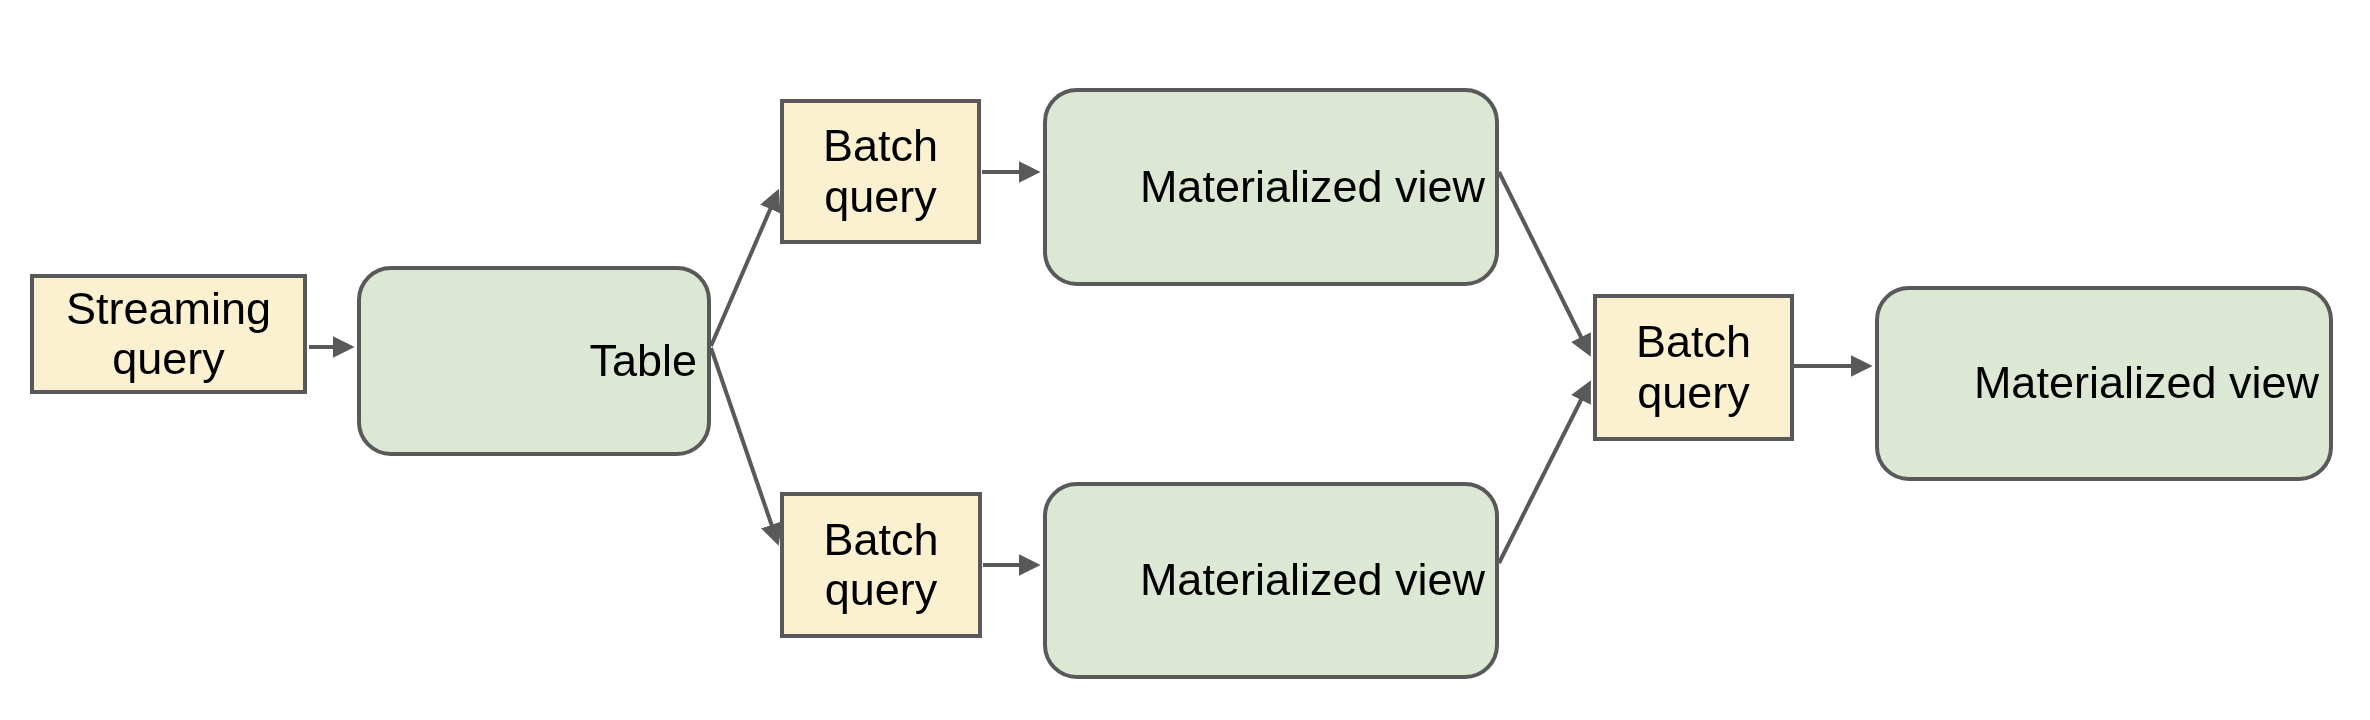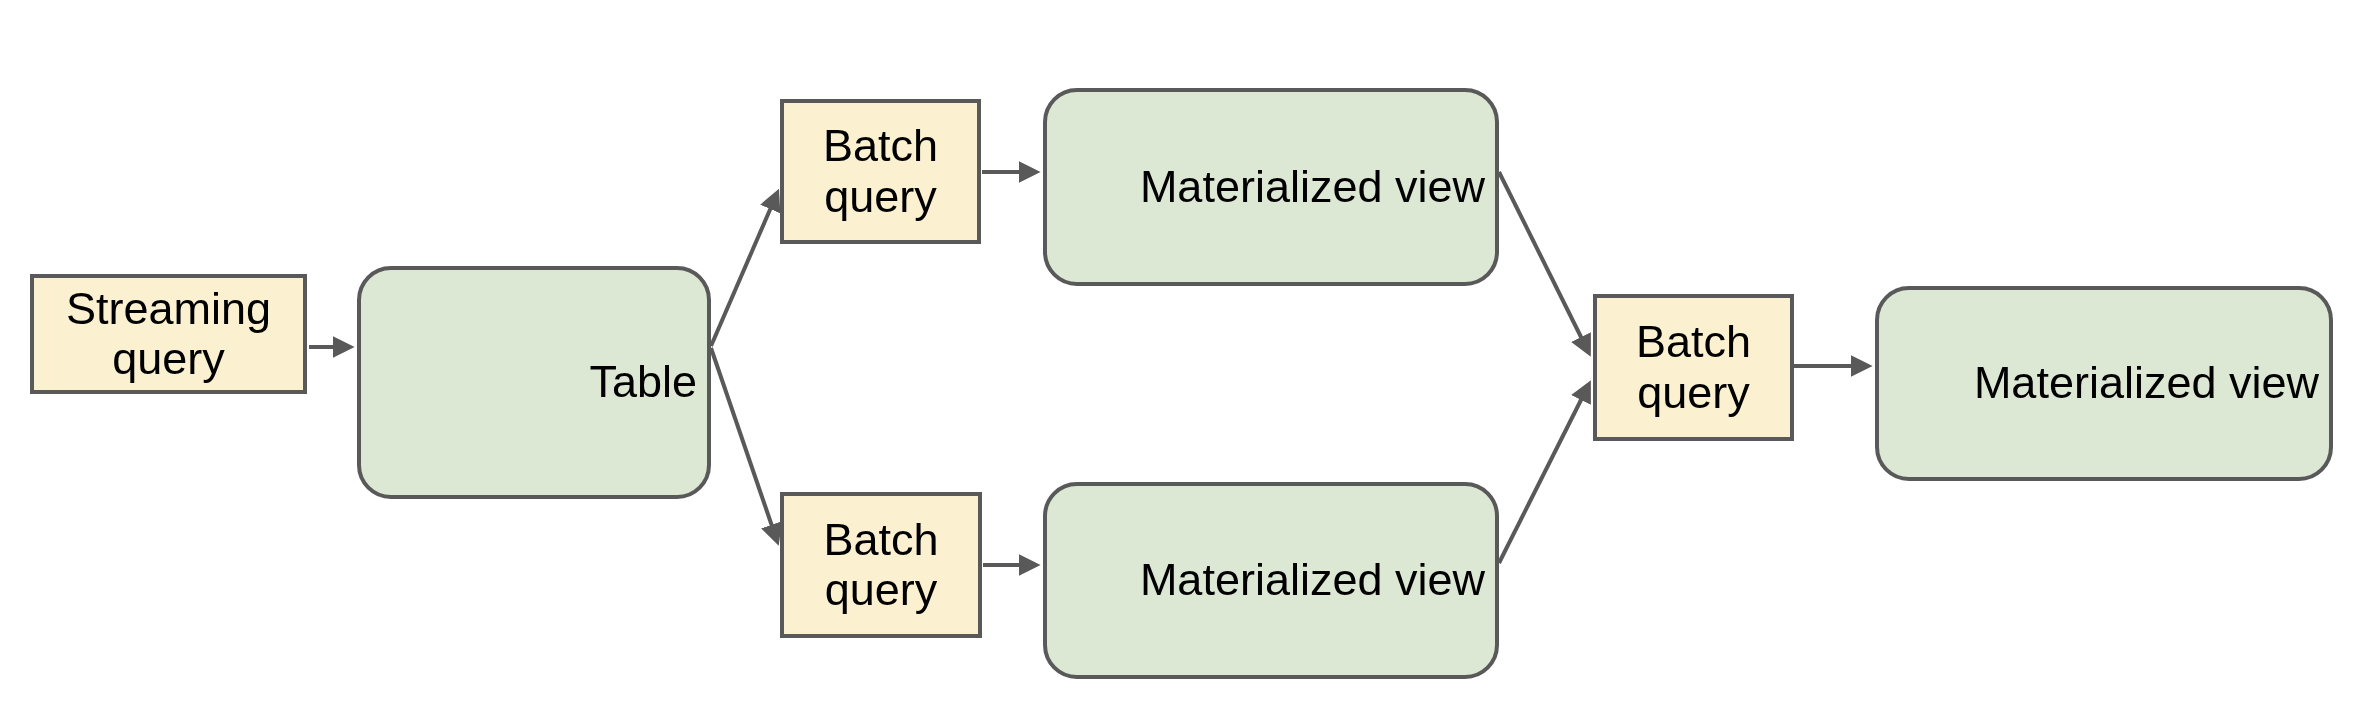--- a/index.html
+++ b/index.html
@@ -40,21 +40,21 @@
     background: #FBF1D0;
     border-radius: 0;
   }
   .node--view {
     background: #DCE8D4;
     border-radius: 34px;
     margin-top: 16px;
   }
   
   .n-streaming { left: 30px;   top: 274px; width: 277px; height: 120px; }
-  .n-table     { left: 357px;  top: 250px; width: 354px; height: 233px; }
+  .n-table     { left: 357px;  top: 250px; width: 354px; height: 190px; }
   .n-batch-top { left: 780px;  top: 99px;  width: 201px; height: 145px; }
   .n-mv-top    { left: 1043px; top: 72px;  width: 456px; height: 198px; }
   .n-batch-bot { left: 780px;  top: 492px; width: 202px; height: 146px; }
   .n-mv-bot    { left: 1043px; top: 466px; width: 456px; height: 197px; }
   .n-batch-fin { left: 1593px; top: 294px; width: 201px; height: 147px; }
   .n-mv-fin    { left: 1875px; top: 270px; width: 458px; height: 195px; }
 </style>
 </head>
 <body>
 

